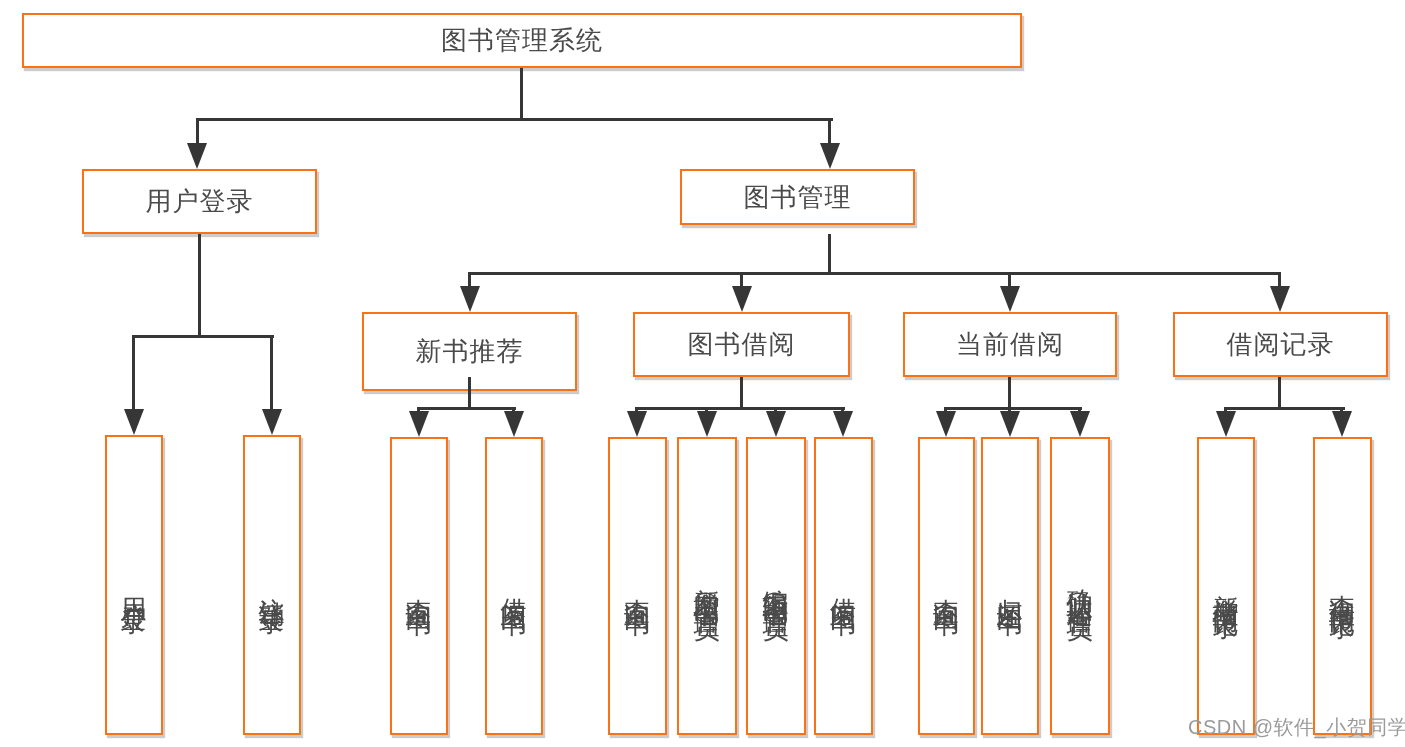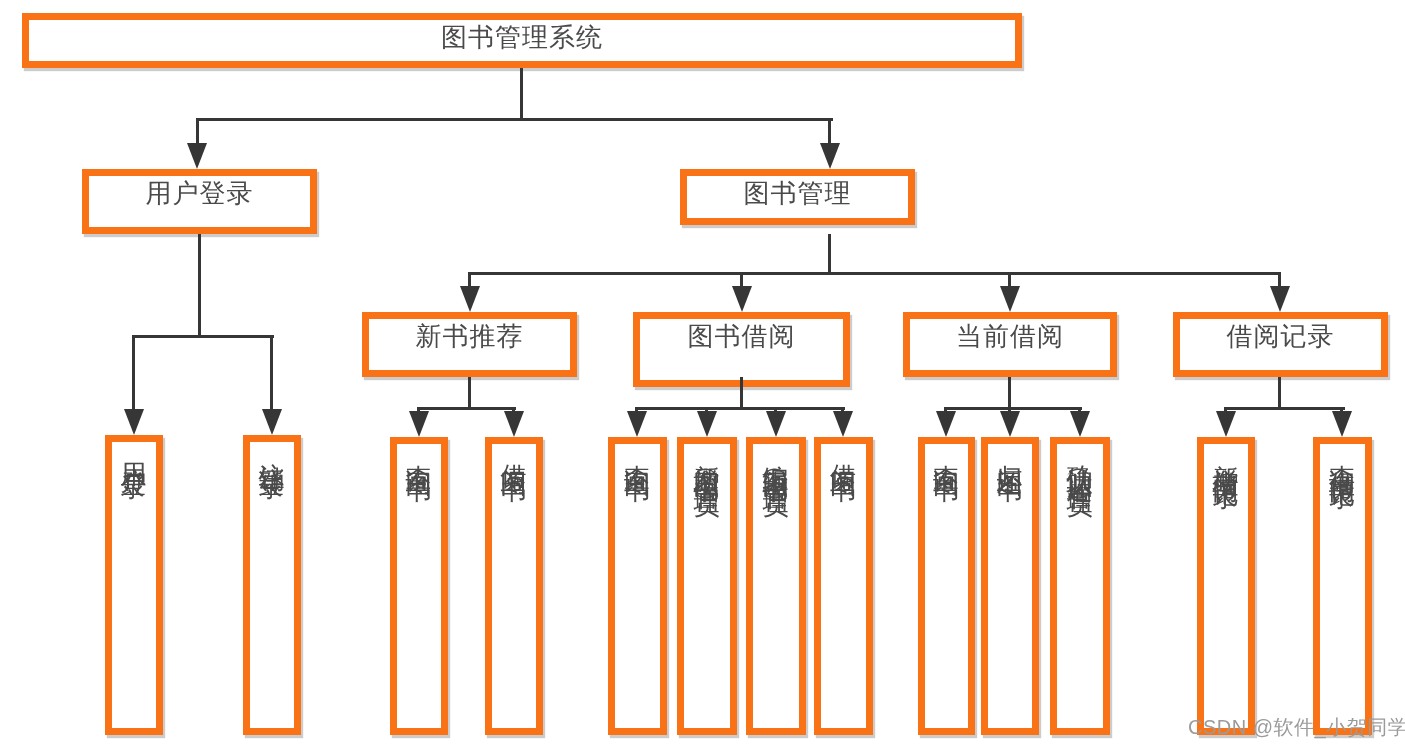--- a/index.html
+++ b/index.html
@@ -7,23 +7,24 @@
     position: relative;
     width: 1405px;
     height: 747px;
     background: #ffffff;
     font-family: "Liberation Sans", "DejaVu Sans", sans-serif;
     overflow: hidden;
   }
   .box {
     position: absolute;
     box-sizing: border-box;
-    border: 7px solid #f97316;
+    border: 2px solid #f97316;
     background: #ffffff;
     display: flex;
+    align-items: center;
     justify-content: center;
     color: #4a4a4a;
     box-shadow: 2px 3px 1px rgba(110,110,110,0.35);
   }
   .hlabel { font-size: 26px; letter-spacing: 1px; white-space: nowrap; }
   .vlabel {
     writing-mode: vertical-rl;
     text-orientation: mixed;
     font-size: 26px;
     letter-spacing: 4px;
@@ -82,24 +83,24 @@
   <div class="line" style="left:469px;top:272px;width:812px;height:3px"></div>
   <div class="line" style="left:468px;top:272px;width:3px;height:20px"></div>
   <div class="arrow" style="left:460px;top:286px"></div>
   <div class="line" style="left:740px;top:272px;width:3px;height:20px"></div>
   <div class="arrow" style="left:732px;top:286px"></div>
   <div class="line" style="left:1008px;top:272px;width:3px;height:20px"></div>
   <div class="arrow" style="left:1000px;top:286px"></div>
   <div class="line" style="left:1278px;top:272px;width:3px;height:20px"></div>
   <div class="arrow" style="left:1270px;top:286px"></div>
 
-  <div class="box" style="left:362px;top:312px;width:215px;height:65px">
+  <div class="box" style="left:362px;top:312px;width:215px;height:79px">
     <span class="hlabel">新书推荐</span>
   </div>
-  <div class="box" style="left:633px;top:312px;width:217px;height:75px">
+  <div class="box" style="left:633px;top:312px;width:217px;height:65px">
     <span class="hlabel">图书借阅</span>
   </div>
   <div class="box" style="left:1173px;top:312px;width:215px;height:65px">
     <span class="hlabel">借阅记录</span>
   </div>
   <div class="box" style="left:903px;top:312px;width:214px;height:65px">
     <span class="hlabel">当前借阅</span>
   </div>
 
   <div class="line" style="left:468px;top:377px;width:3px;height:32px"></div>

